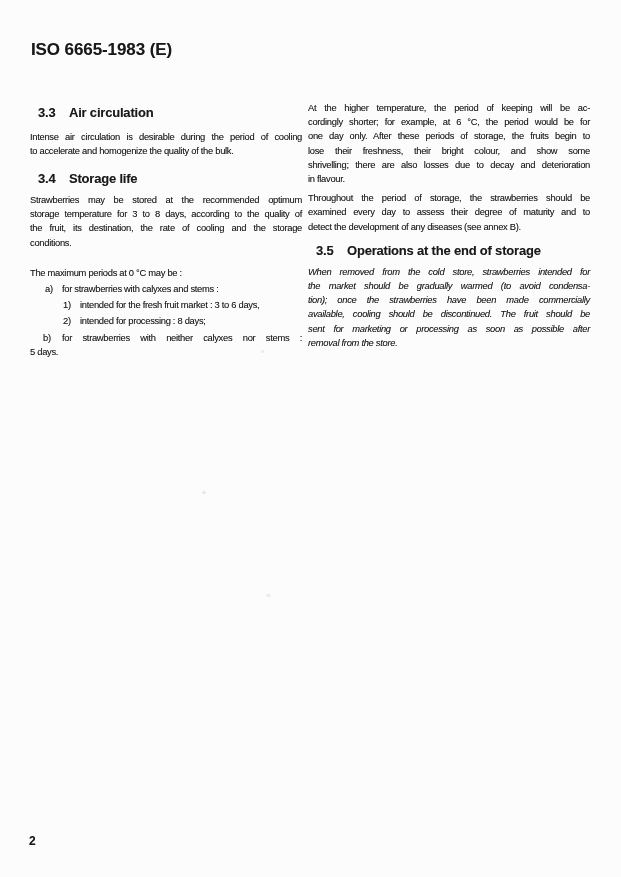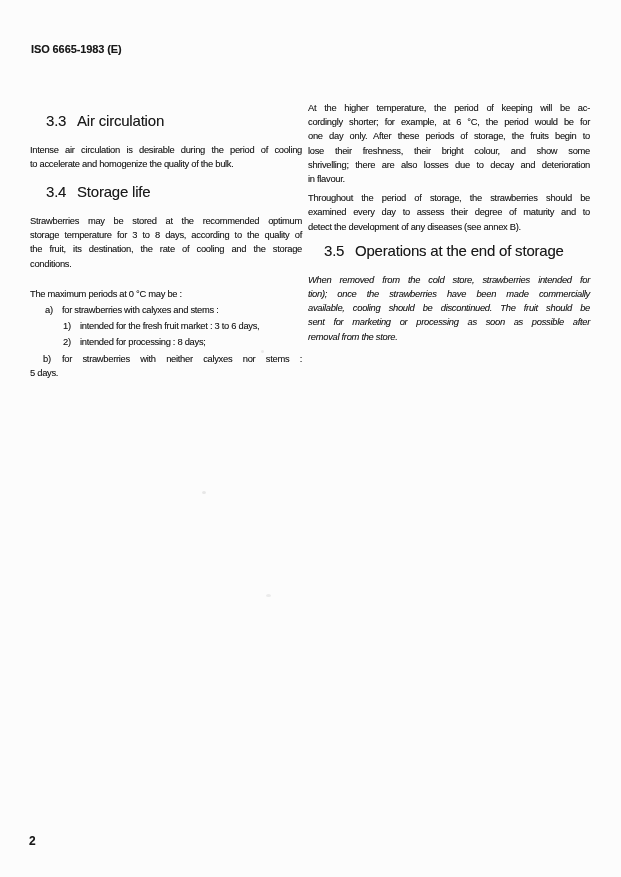--- a/index.html
+++ b/index.html
@@ -5,27 +5,27 @@
   html,body { margin:0; padding:0; background:#fcfcfc; }
   .page {
     position:relative; width:621px; height:877px; background:#fcfcfc;
     font-family:"Liberation Sans","DejaVu Sans",sans-serif;
     font-size:9.4px; letter-spacing:-0.3px; line-height:14.2px;
     color:#191919; text-shadow:0 0 0.5px rgba(25,25,25,0.38);
     overflow:hidden;
   }
   .doc-ref {
     position:absolute; left:31px; top:43px;
-    font-size:11px; font-weight:bold; letter-spacing:-0.1px; line-height:13px;
+    font-size:17px; font-weight:bold; letter-spacing:-0.1px; line-height:13px;
   }
   .col { position:absolute; top:98px; }
   .col-left  { left:30px;  width:272px; }
   .col-right { left:308px; width:282px; }
 
-  .sec { margin:16px; font-size:15px; font-weight:normal; line-height:13px; letter-spacing:-0.2px; }
+  .sec { margin:8px; font-size:13px; font-weight:bold; line-height:13px; letter-spacing:-0.2px; }
   .sec .num { display:inline-block; width:31px; }
 
   .para { margin:0; }
   .para .ln { text-align:justify; text-align-last:justify; }
   .para .ln:last-child { text-align-last:left; }
 
   .item { position:relative; margin-top:2px; }
   .item .marker { position:absolute; }
   .ind-a { padding-left:32px; } .ind-a .marker { left:15px; }
   .ind-1 { padding-left:50px; } .ind-1 .marker { left:33px; }
@@ -108,20 +108,21 @@
         <div class="ln">Throughout the period of storage, the strawberries should be</div>
         <div class="ln">examined every day to assess their degree of maturity and to</div>
         <div class="ln">detect the development of any diseases (see annex B).</div>
       </div>
 
     <h2 class="sec mt10">
       <span class="num">3.5</span><span class="ttl">Operations at the end of storage</span>
     </h2>
     <div class="para mt8">
         <div class="ln">When removed from the cold store, strawberries intended for</div>
+        <div class="ln">the market should be gradually warmed (to avoid condensa-</div>
         <div class="ln">tion); once the strawberries have been made commercially</div>
         <div class="ln">available, cooling should be discontinued. The fruit should be</div>
         <div class="ln">sent for marketing or processing as soon as possible after</div>
         <div class="ln">removal from the store.</div>
       </div>
   </div>
 
   <div class="page-num">2</div>
 
   <span class="speck speck-1"></span>

